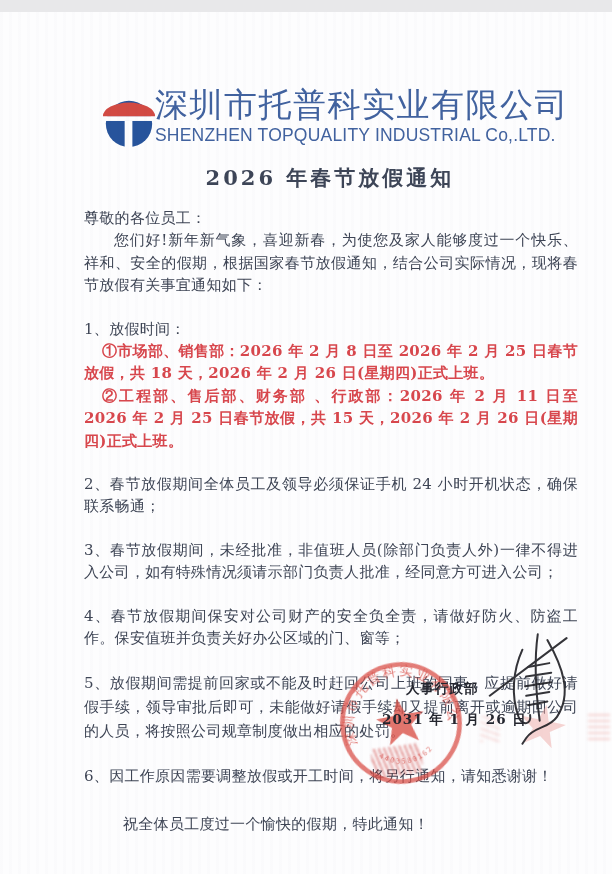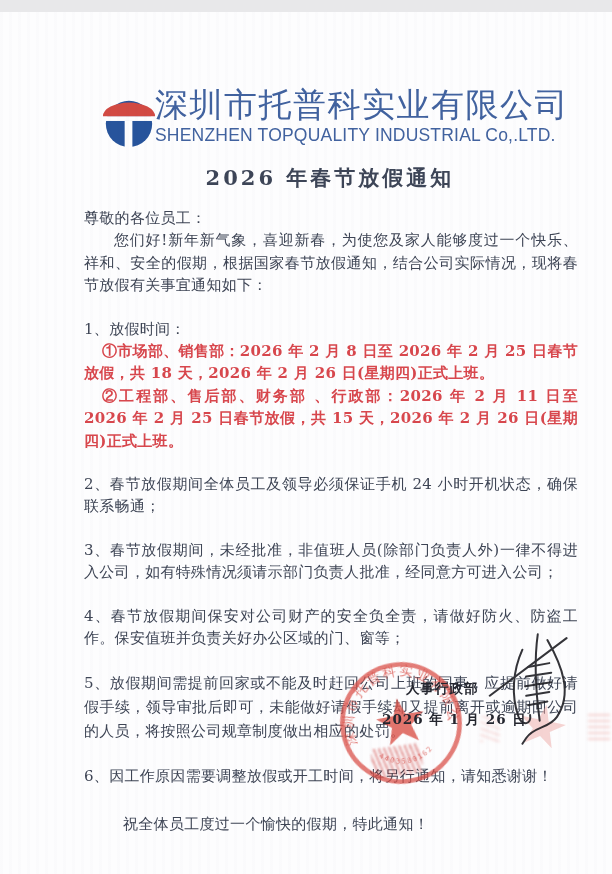--- a/index.html
+++ b/index.html
@@ -135,19 +135,19 @@
     <g fill="none" stroke="#1f1f24" stroke-width="2.1" stroke-linecap="round" opacity="0.9">
       <path d="M 6,66 L 86,6"></path>
       <path d="M 40,18 C 30,40 28,66 36,88 C 40,98 50,96 48,86"></path>
       <path d="M 56,2 C 52,30 54,62 58,92"></path>
       <path d="M 46,36 L 68,32 M 44,46 L 70,42 M 43,56 L 70,52 M 44,66 L 68,62 M 46,76 L 66,72"></path>
       <path d="M 66,8 C 82,36 92,64 76,88 C 68,100 52,98 44,110 L 40,116"></path>
     </g>
   </svg>
 
   <div class="dept">人事行政部</div>
-  <div class="date">2026 年 1 月 26 日</div>
+  <div class="date">2031 年 1 月 26 日</div>
 
   <div class="bleed-star"></div>
   <div class="bleed-a"></div>
   <div class="bleed-b"></div>
 
 </div>
 
 </body></html>

